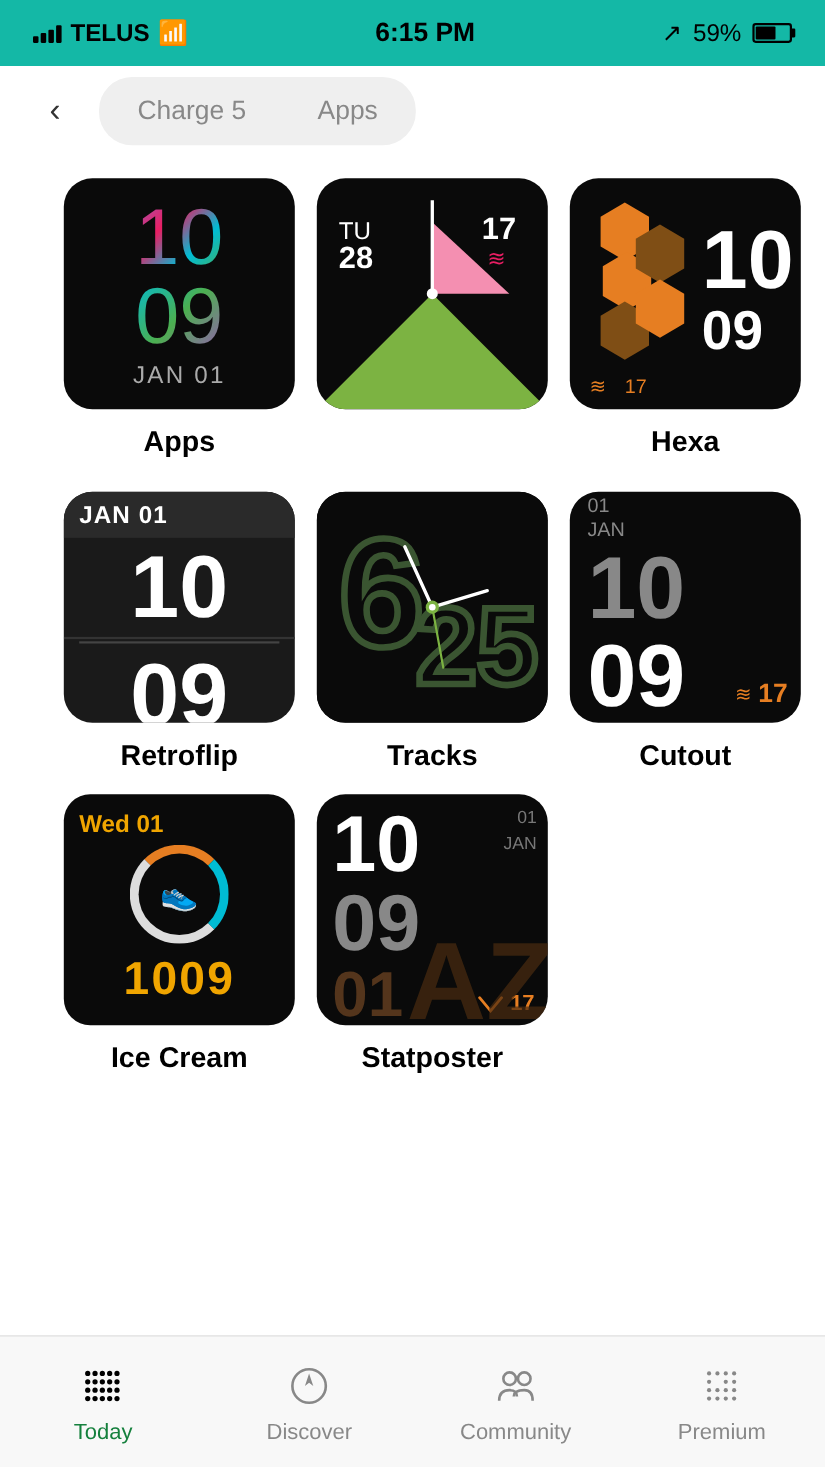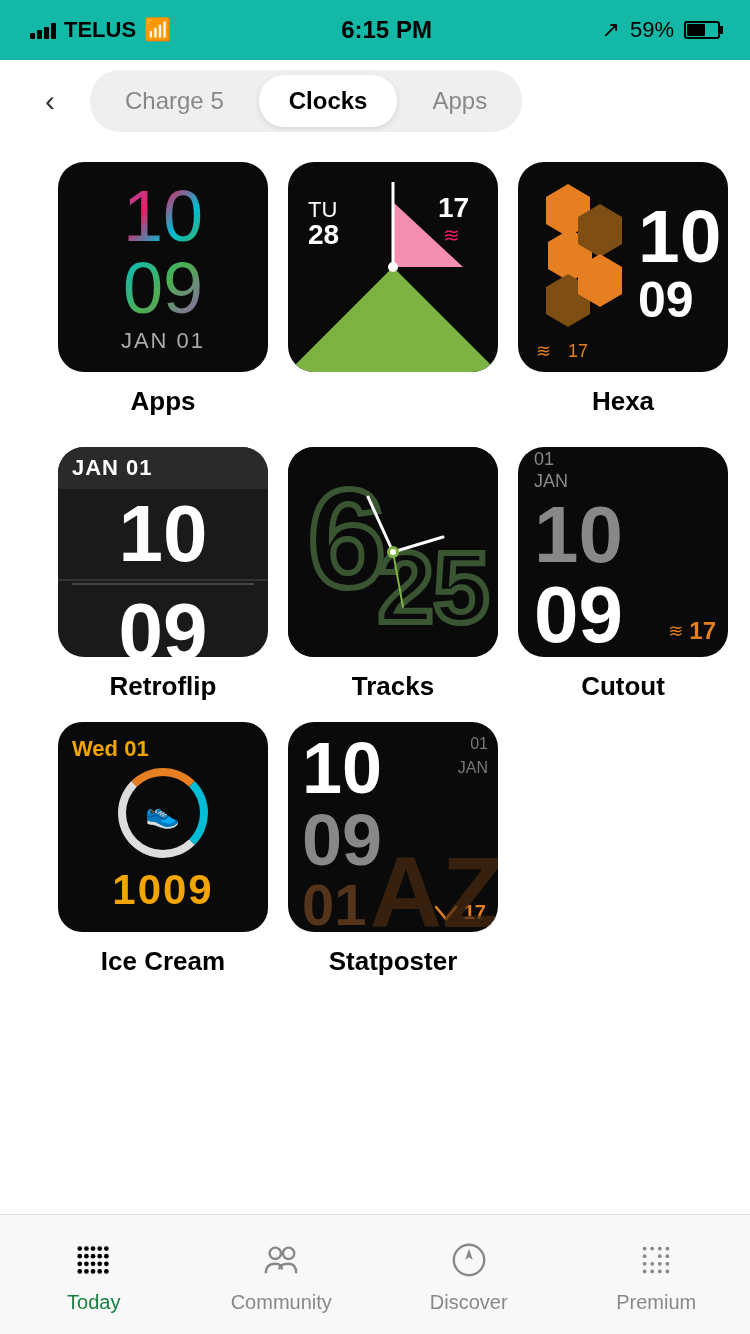--- a/index.html
+++ b/index.html
@@ -398,21 +398,20 @@
         <div class="battery-fill"></div>
       </div>
     </div>
   </div>
 </div>
 
 <div class="nav-header">
   <div class="back-btn">‹</div>
   <div class="tab-group">
     <div class="tab-item">Charge 5</div>
-    <div class="tab-item active">Clocks</div>
     <div class="tab-item">Apps</div>
   </div>
 </div>
 
 <div class="main-content">
 
   <div class="clocks-grid">
 
     <div class="clock-item">
       <div class="clock-face clock-split">
@@ -581,37 +580,37 @@
         <circle cx="33" cy="24" r="2.5"></circle>
         <circle cx="33" cy="32" r="2.5"></circle>
       </svg>
     </div>
     <span class="nav-label active">Today</span>
   </div>
 
   <div class="nav-item">
     <div class="nav-icon">
       <svg viewBox="0 0 40 40" xmlns="http://www.w3.org/2000/svg">
+        <circle cx="20" cy="20" r="16" fill="none" stroke="#888" stroke-width="2.5"></circle>
+        <polygon points="20,8 24,20 20,17 16,20" fill="#888"></polygon>
+      </svg>
+    </div>
+    <span class="nav-label">Discover</span>
+  </div>
+
+  <div class="nav-item">
+    <div class="nav-icon">
+      <svg viewBox="0 0 40 40" xmlns="http://www.w3.org/2000/svg">
         <circle cx="14" cy="13" r="6" fill="none" stroke="#888" stroke-width="2.5"></circle>
         <circle cx="28" cy="13" r="6" fill="none" stroke="#888" stroke-width="2.5"></circle>
         <path d="M4 34 Q4 24 14 24 Q21 24 21 30" fill="none" stroke="#888" stroke-width="2.5"></path>
         <path d="M18 30 Q18 24 28 24 Q36 24 36 34" fill="none" stroke="#888" stroke-width="2.5"></path>
       </svg>
     </div>
     <span class="nav-label">Community</span>
-  </div>
-
-  <div class="nav-item">
-    <div class="nav-icon">
-      <svg viewBox="0 0 40 40" xmlns="http://www.w3.org/2000/svg">
-        <circle cx="20" cy="20" r="16" fill="none" stroke="#888" stroke-width="2.5"></circle>
-        <polygon points="20,8 24,20 20,17 16,20" fill="#888"></polygon>
-      </svg>
-    </div>
-    <span class="nav-label">Discover</span>
   </div>
 
   <div class="nav-item">
     <div class="nav-icon">
       <svg viewBox="0 0 40 40" xmlns="http://www.w3.org/2000/svg" fill="#888">
         <circle cx="8" cy="8" r="2"></circle>
         <circle cx="16" cy="8" r="2"></circle>
         <circle cx="24" cy="8" r="2"></circle>
         <circle cx="32" cy="8" r="2"></circle>
         <circle cx="8" cy="16" r="2"></circle>

